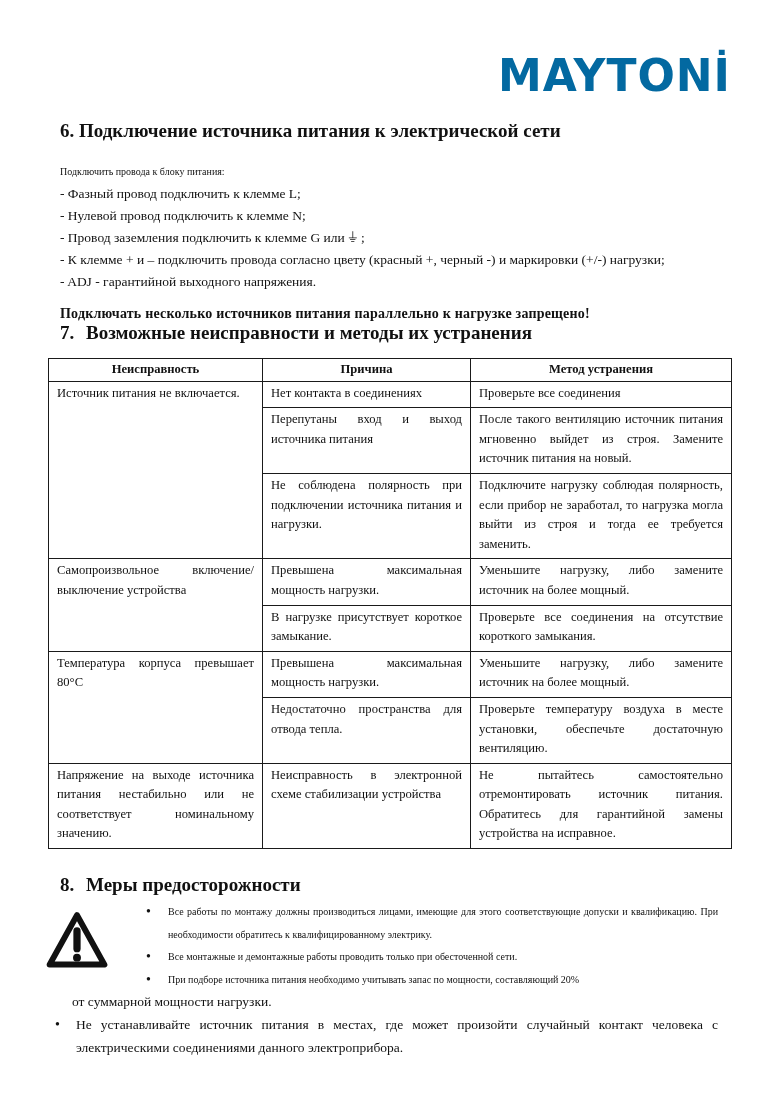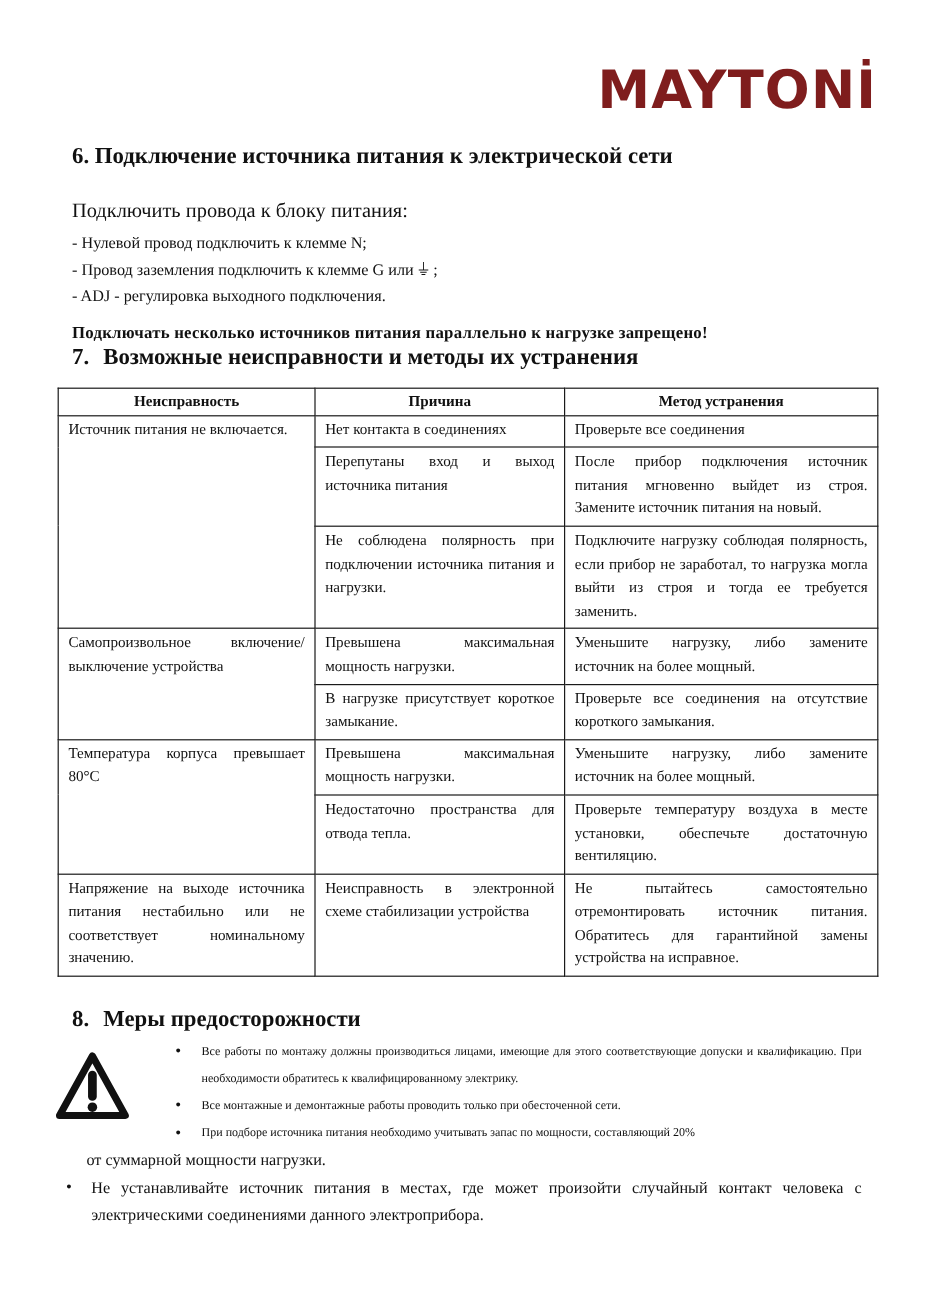--- a/index.html
+++ b/index.html
@@ -6,28 +6,28 @@
   html,body { background:#ffffff; }
   .page {
     position:relative; width:777px; height:1096px; background:#ffffff;
     color:#111; overflow:hidden;
     font-family:"Liberation Serif","DejaVu Serif",serif;
   }
   .logo {
     position:absolute; top:54px; right:46px;
     font-family:"DejaVu Sans","Liberation Sans",sans-serif;
     font-weight:700; font-size:44px; line-height:1; letter-spacing:1px;
-    color:#7f1d1d;
+    color:#0369a1;
   }
   .content { position:absolute; left:60px; top:120px; width:658px; }
 
   .h-main { font-size:19px; font-weight:bold; }
   .num { display:inline-block; width:26px; }
 
-  .intro { margin-top:24px; font-size:17px; margin-bottom:6px; }
+  .intro { margin-top:24px; font-size:10px; margin-bottom:6px; }
   .dash-list .dash-item { font-size:13.5px; line-height:22px; }
 
   .warning { margin-top:13px; font-size:14px; font-weight:bold; letter-spacing:0.2px; }
   .h7 { }
 
   table.faults {
     margin-top:14px; margin-left:-12px; width:683px;
     border-collapse:collapse; table-layout:fixed; font-size:12.6px;
   }
   table.faults col.c1 { width:214px; }
@@ -64,23 +64,25 @@
 
   <div class="logo">MAYTONİ</div>
 
   <div class="content">
 
     <div class="h-main">6. Подключение источника питания к электрической сети</div>
 
     <div class="intro">Подключить провода к блоку питания:</div>
 
     <div class="dash-list">
+      <div class="dash-item">- Фазный провод подключить к клемме L;</div>
       <div class="dash-item">- Нулевой провод подключить к клемме N;</div>
       <div class="dash-item">- Провод заземления подключить к клемме G или  ⏚ ;</div>
-      <div class="dash-item">- ADJ - регулировка выходного подключения.</div>
+      <div class="dash-item">- К клемме + и – подключить провода согласно цвету (красный +, черный -) и маркировки (+/-) нагрузки;</div>
+      <div class="dash-item">- ADJ - гарантийной выходного напряжения.</div>
     </div>
 
     <div class="warning">Подключать несколько источников питания параллельно к нагрузке запрещено!</div>
 
     <div class="h-main h7">
       <span class="num">7.</span><span>Возможные неисправности и методы их устранения</span>
     </div>
 
     <table class="faults">
       <colgroup>
@@ -95,21 +97,21 @@
         <th>Метод устранения</th>
       </tr>
 
       <tr>
         <td rowspan="3">Источник питания не включается.</td>
         <td>Нет контакта в соединениях</td>
         <td>Проверьте все соединения</td>
       </tr>
       <tr>
         <td>Перепутаны вход и выход источника питания</td>
-        <td>После прибор подключения источник питания мгновенно выйдет из строя. Замените источник питания на новый.</td>
+        <td>После такого вентиляцию источник питания мгновенно выйдет из строя. Замените источник питания на новый.</td>
       </tr>
       <tr>
         <td>Не соблюдена полярность при подключении источника питания и нагрузки.</td>
         <td>Подключите нагрузку соблюдая полярность, если прибор не заработал, то нагрузка могла выйти из строя и тогда ее требуется заменить.</td>
       </tr>
 
       <tr>
         <td rowspan="2">Самопроизвольное включение/выключение устройства</td>
         <td>Превышена максимальная мощность нагрузки.</td>
         <td>Уменьшите нагрузку, либо замените источник на более мощный.</td>

